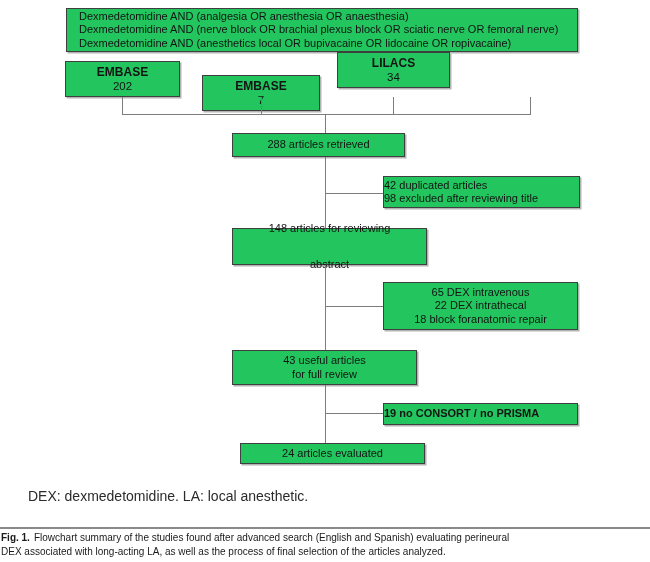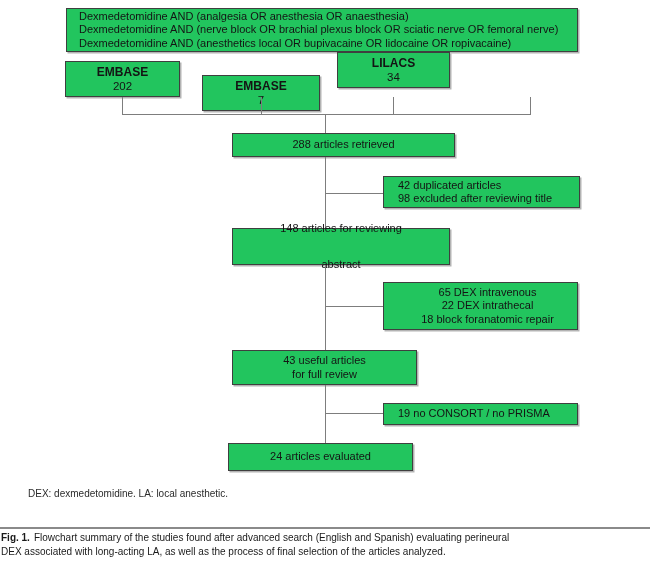--- a/index.html
+++ b/index.html
@@ -26,32 +26,31 @@
     display: flex;
     flex-direction: column;
     justify-content: center;
     text-align: center;
   }
   .box.leftalign {
     display: flex;
     flex-direction: column;
     justify-content: center;
     text-align: left;
-    padding-left: 14px;
   }
   .db-name { font-weight: bold; font-size: 12px; line-height: 14px; }
   .db-count { font-size: 11.5px; line-height: 14px; }
   .vline, .hline { position: absolute; background: #7d7d7d; }
   .vline { width: 1px; }
   .hline { height: 1px; }
   #footnote {
     position: absolute;
     left: 28px;
     top: 488px;
-    font-size: 10px;
+    font-size: 14px;
     color: #2b2b2b;
   }
   #divider {
     position: absolute;
     left: 0;
     top: 527px;
     width: 650px;
     height: 2px;
     background: #8a8a8a;
   }
@@ -90,33 +89,33 @@
     <div class="db-count">34</div>
   </div>
 
   <div class="vline" style="left:122px; top:97px; height:18px;"></div>
   <div class="vline" style="left:261px; top:97px; height:18px;"></div>
   <div class="vline" style="left:393px; top:97px; height:18px;"></div>
   <div class="vline" style="left:530px; top:97px; height:18px;"></div>
   <div class="hline" style="left:122px; top:114px; width:409px;"></div>
   <div class="vline" style="left:325px; top:114px; height:19px;"></div>
 
-  <div class="box center" style="left:232px; top:133px; width:223px; height:24px;">
+  <div class="box center" style="left:232px; top:133px; width:173px; height:24px;">
     <div>288 articles retrieved</div>
   </div>
 
   <div class="vline" style="left:325px; top:157px; height:71px;"></div>
   <div class="hline" style="left:325px; top:193px; width:58px;"></div>
 
   <div class="box leftalign" style="left:383px; top:176px; width:197px; height:32px;">
     <div>42 duplicated articles</div>
     <div>98 excluded after reviewing title</div>
   </div>
 
-  <div class="box center" style="left:232px; top:228px; width:218px; height:37px;gap:22px;">
+  <div class="box center" style="left:232px; top:228px; width:195px; height:37px;gap:22px;">
     <div>148 articles for reviewing</div>
     <div>abstract</div>
   </div>
 
   <div class="vline" style="left:325px; top:265px; height:85px;"></div>
   <div class="hline" style="left:325px; top:306px; width:58px;"></div>
 
   <div class="box leftalign" style="left:383px; top:282px; width:195px; height:48px;align-items:center;">
     <div>65 DEX intravenous</div>
     <div>22 DEX intrathecal</div>
@@ -124,25 +123,25 @@
   </div>
 
   <div class="box center" style="left:232px; top:350px; width:185px; height:35px;">
     <div>43 useful articles</div>
     <div>for full review</div>
   </div>
 
   <div class="vline" style="left:325px; top:385px; height:58px;"></div>
   <div class="hline" style="left:325px; top:413px; width:58px;"></div>
 
-  <div class="box leftalign" style="left:383px; top:403px; width:195px; height:22px;">
+  <div class="box leftalign" style="left:383px; top:403px; width:195px; height:22px;font-weight:bold;">
     <div>19 no CONSORT / no PRISMA</div>
   </div>
 
-  <div class="box center" style="left:228px; top:443px; width:185px; height:28px;">
+  <div class="box center" style="left:240px; top:443px; width:185px; height:21px;">
     <div>24 articles evaluated</div>
   </div>
 
   <div id="footnote">DEX: dexmedetomidine. LA: local anesthetic.</div>
 
   <div id="divider"></div>
 
   <div id="caption">
     <span class="fig-label">Fig. 1.</span><span>Flowchart summary of the studies found after advanced search (English and Spanish) evaluating perineural DEX associated with long-acting LA, as well as the process of final selection of the articles analyzed.</span>
   </div>

